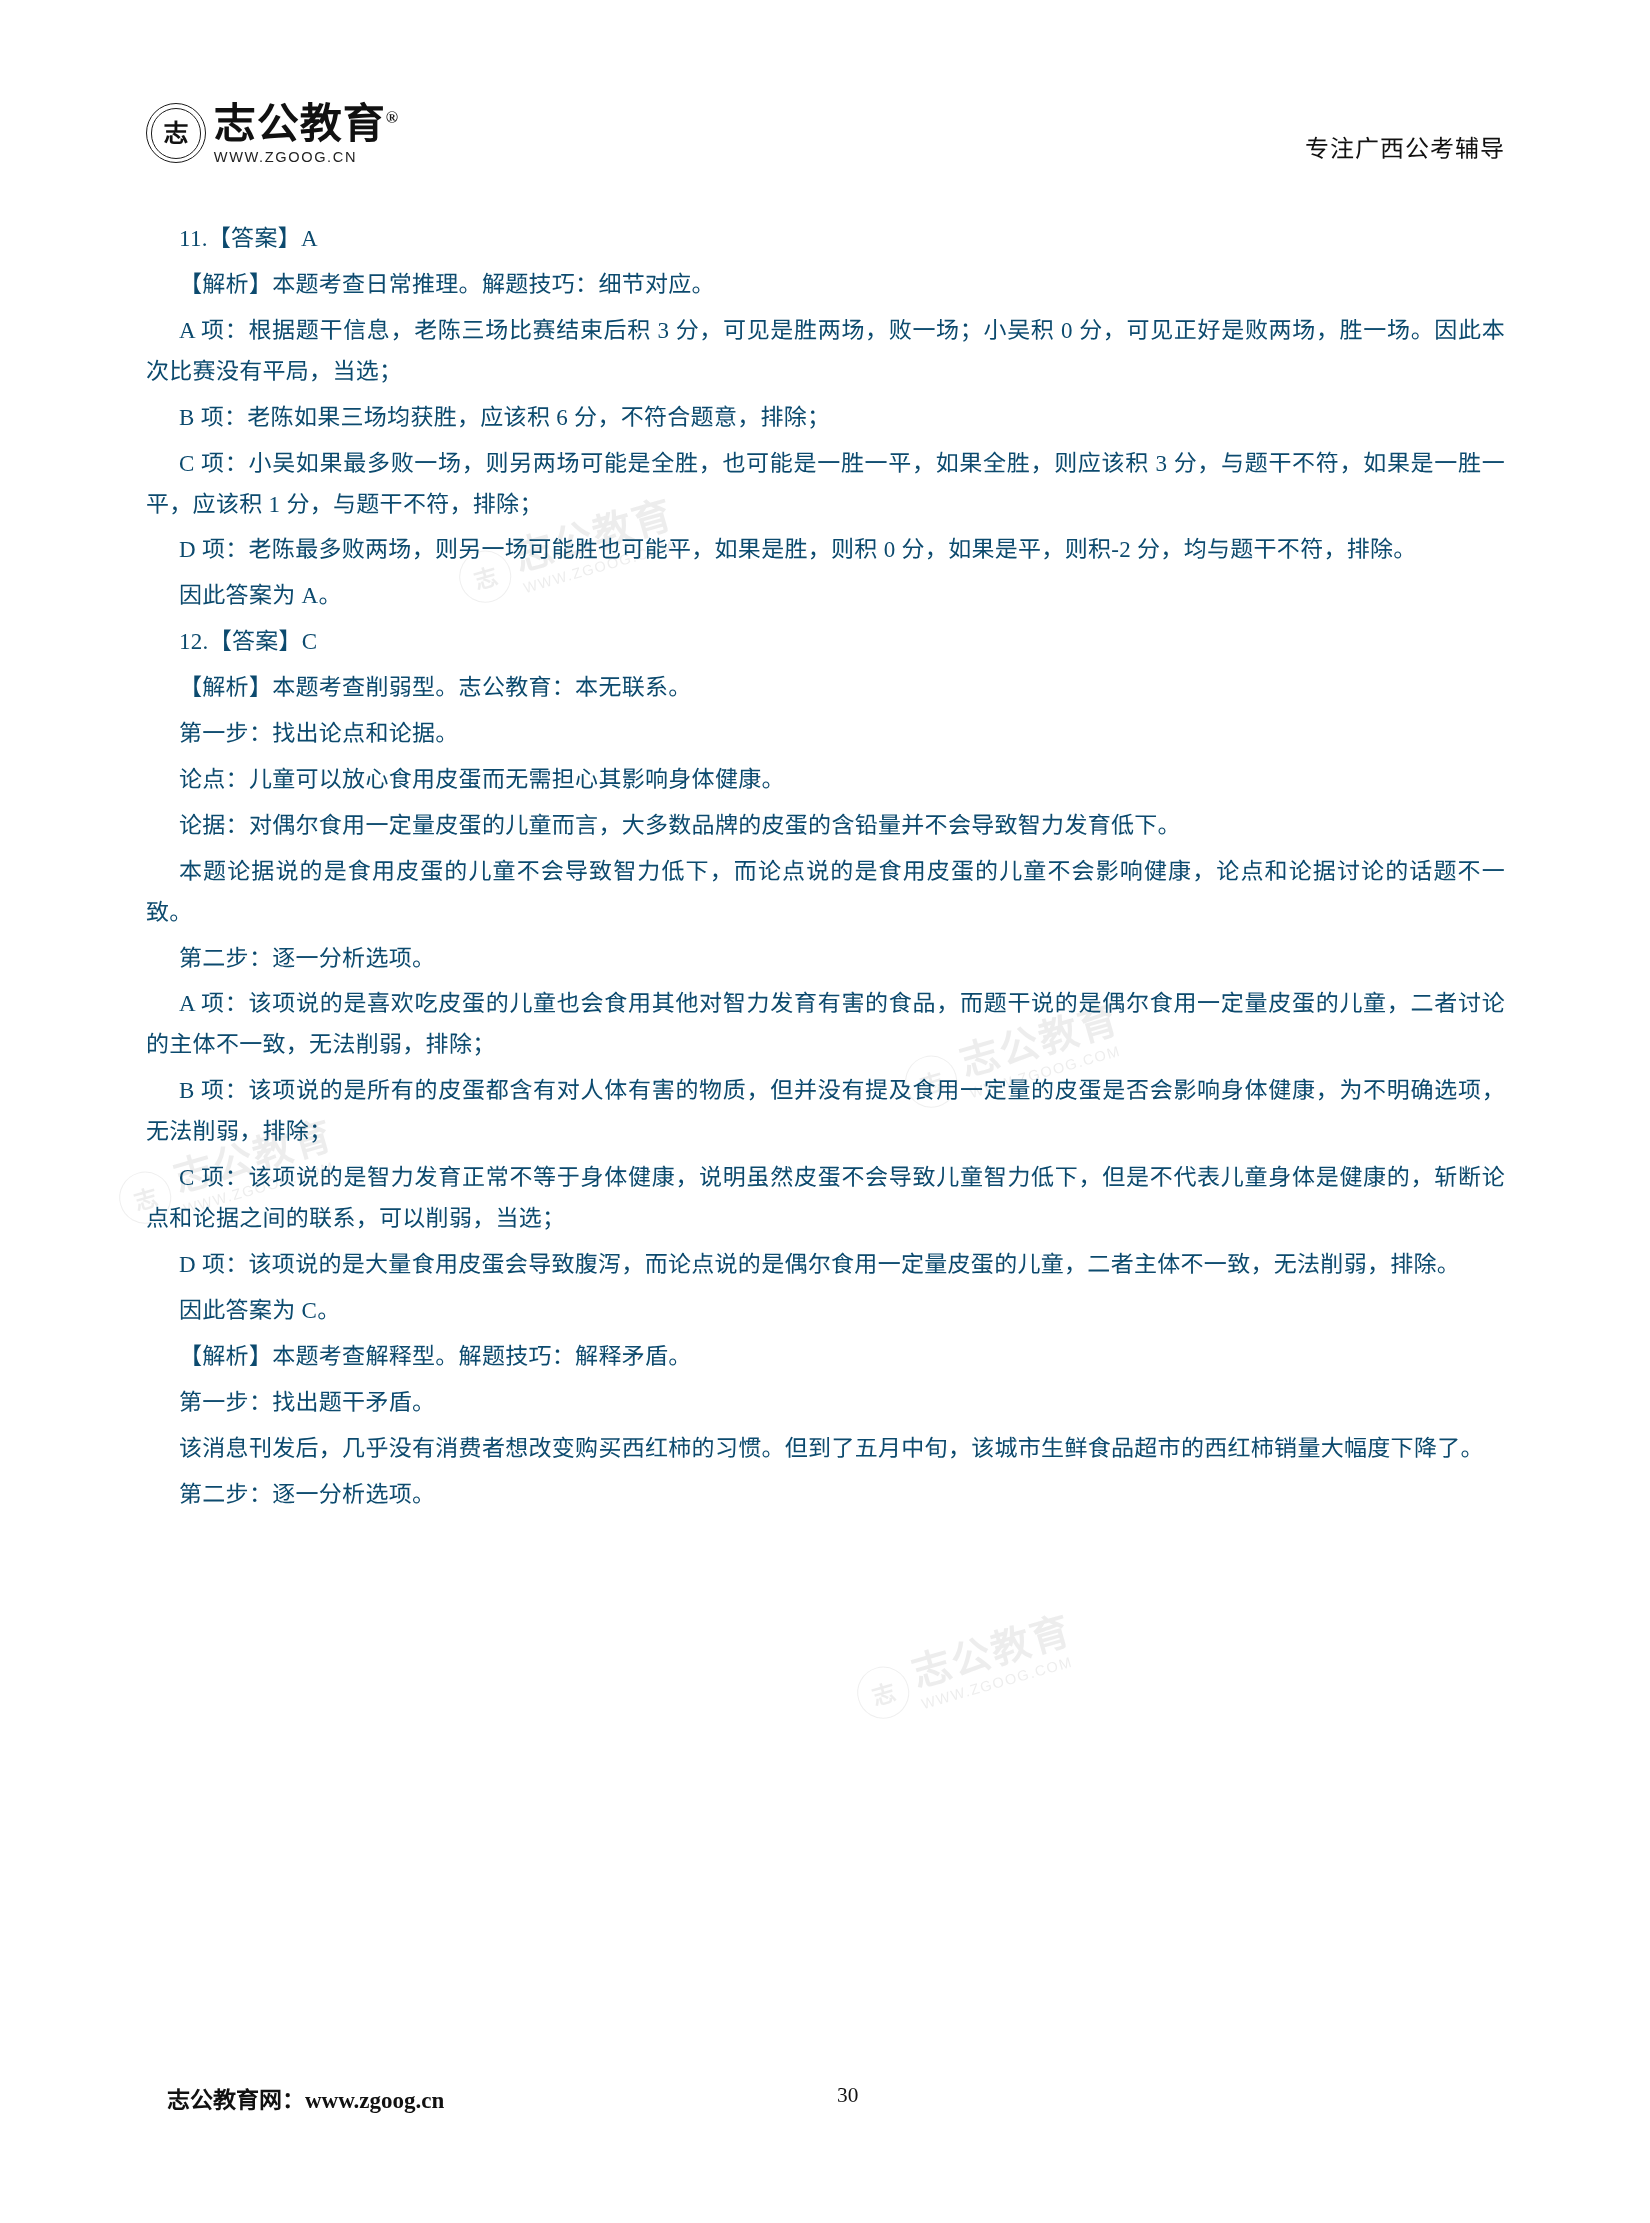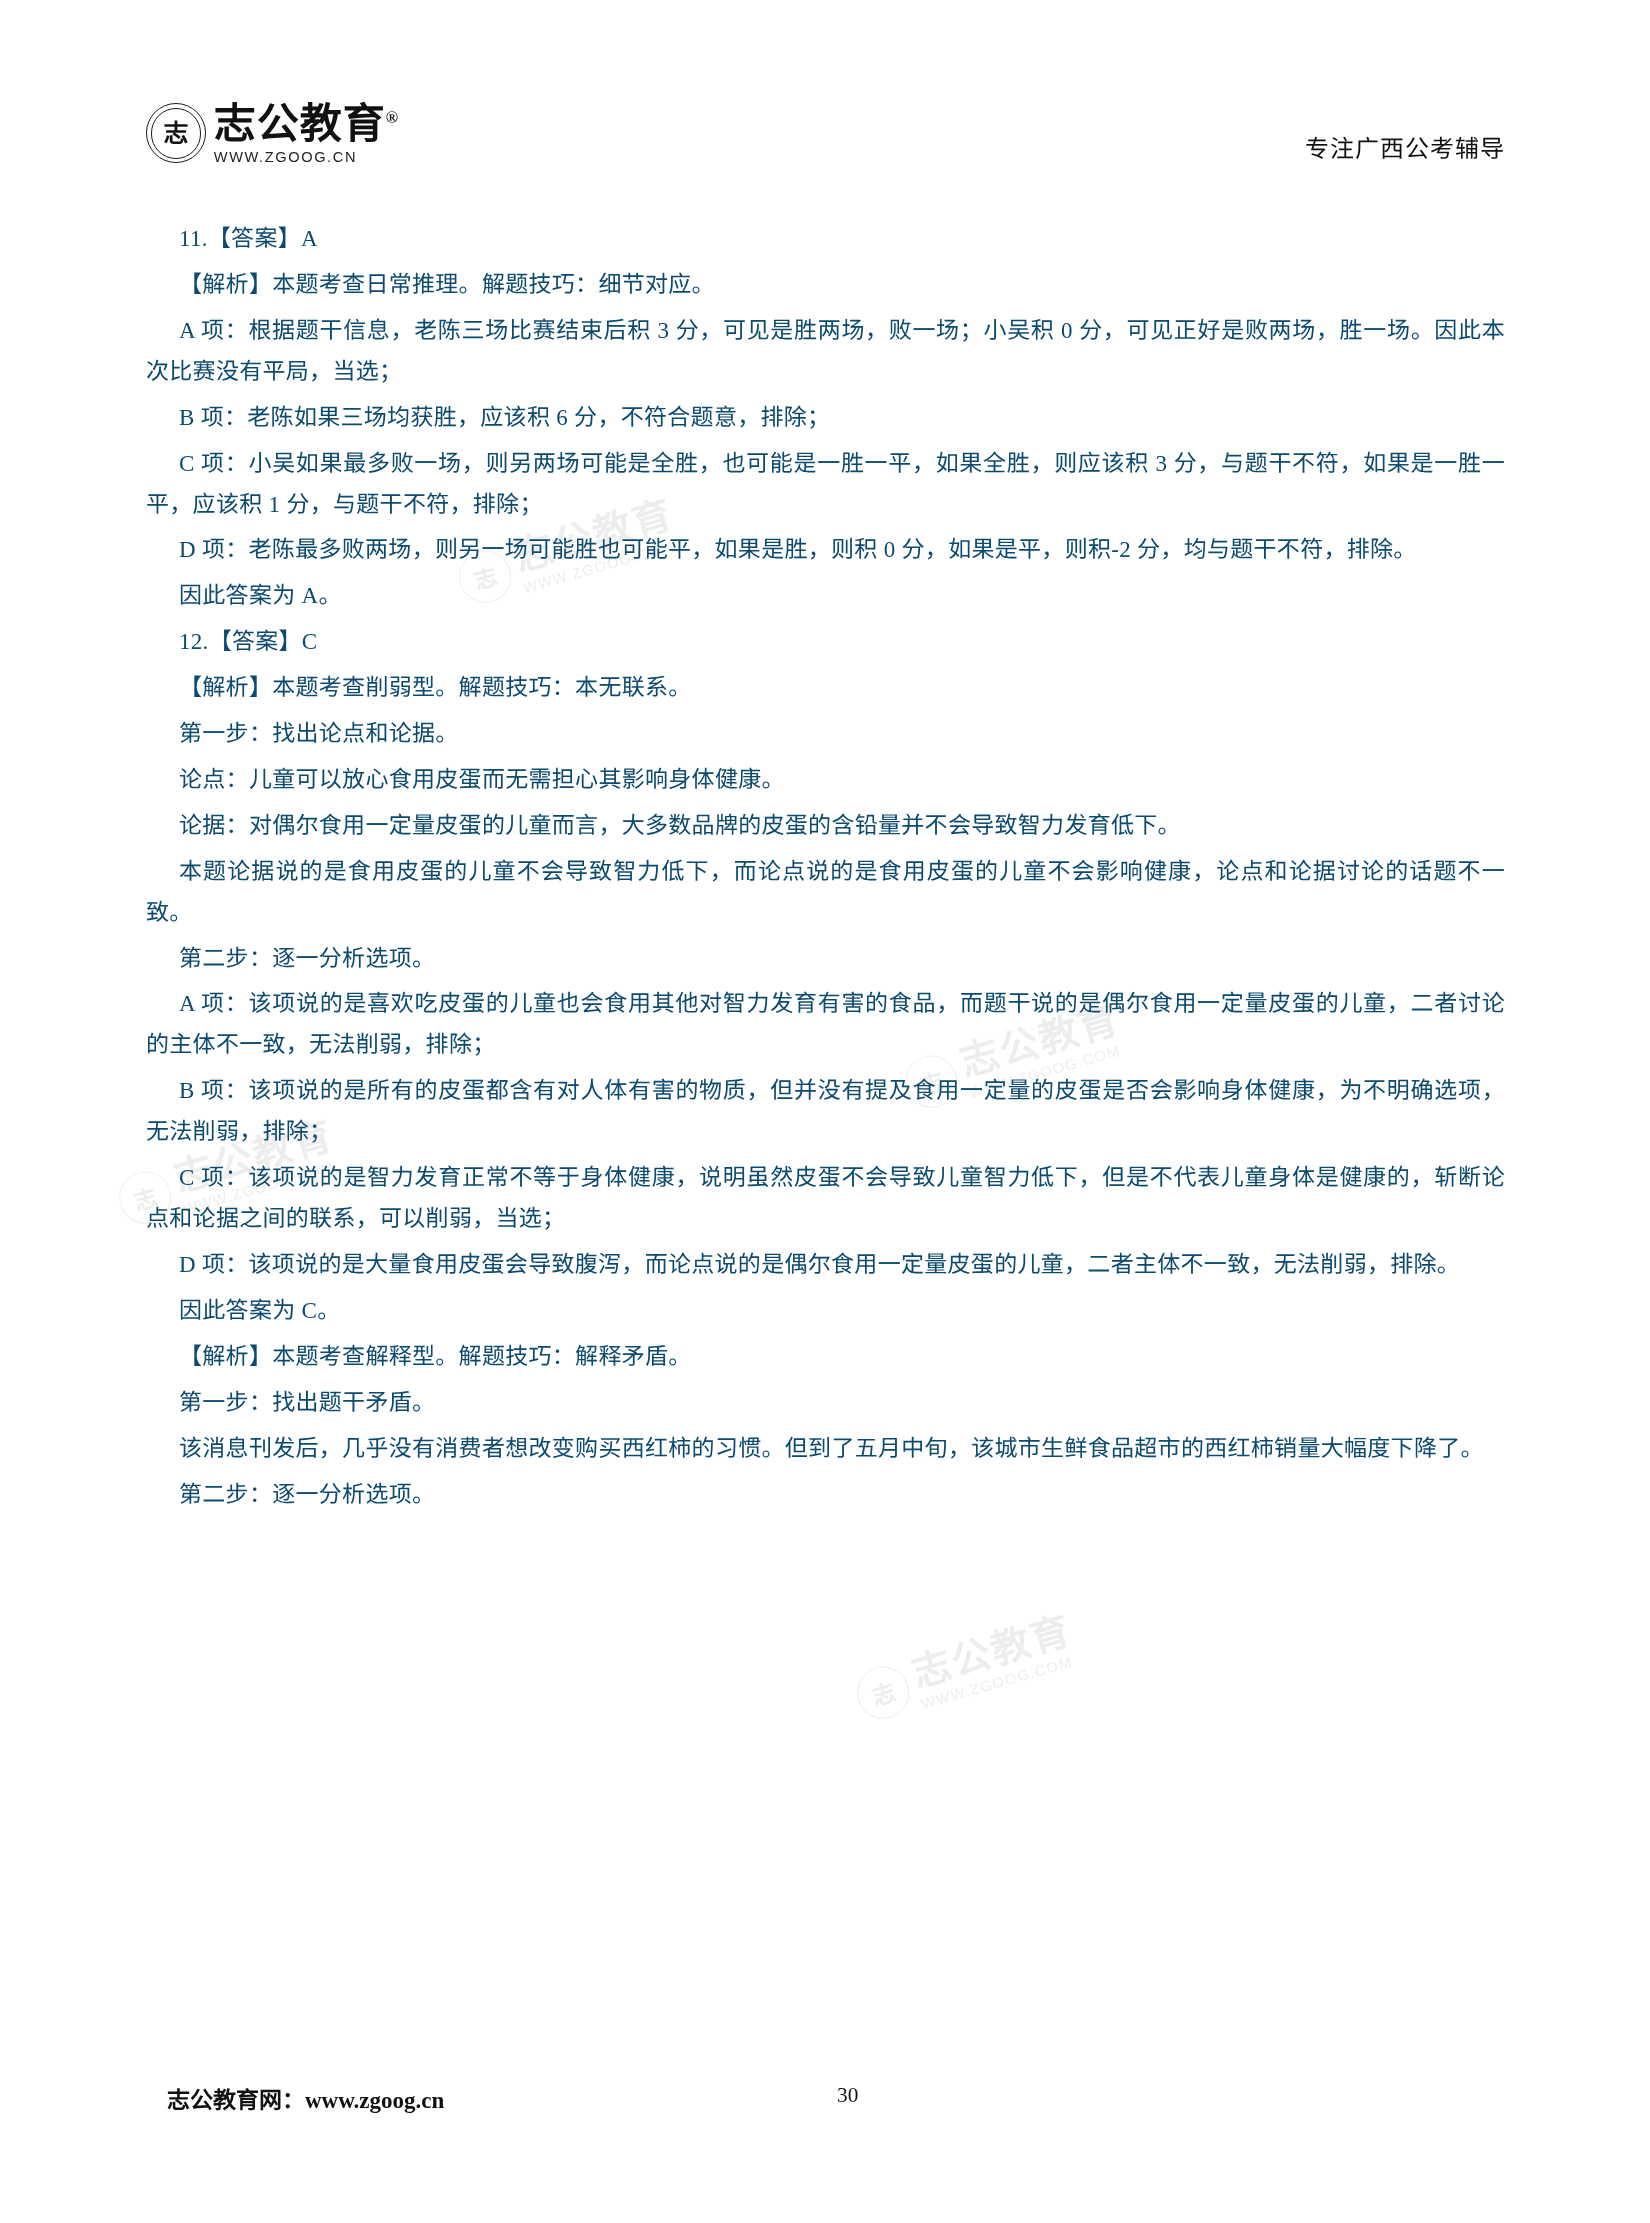--- a/index.html
+++ b/index.html
@@ -249,21 +249,21 @@
 
   <div class="content" id="content-body">
       <p class="para indent">11.【答案】A</p>
       <p class="para indent">【解析】本题考查日常推理。解题技巧：细节对应。</p>
       <p class="para indent">A 项：根据题干信息，老陈三场比赛结束后积 3 分，可见是胜两场，败一场；小吴积 0 分，可见正好是败两场，胜一场。因此本次比赛没有平局，当选；</p>
       <p class="para indent">B 项：老陈如果三场均获胜，应该积 6 分，不符合题意，排除；</p>
       <p class="para indent">C 项：小吴如果最多败一场，则另两场可能是全胜，也可能是一胜一平，如果全胜，则应该积 3 分，与题干不符，如果是一胜一平，应该积 1 分，与题干不符，排除；</p>
       <p class="para indent">D 项：老陈最多败两场，则另一场可能胜也可能平，如果是胜，则积 0 分，如果是平，则积-2 分，均与题干不符，排除。</p>
       <p class="para indent">因此答案为 A。</p>
       <p class="para indent">12.【答案】C</p>
-      <p class="para indent">【解析】本题考查削弱型。解题技巧：本无联系。</p>
+      <p class="para indent">【解析】本题考查削弱型。志公教育：本无联系。</p>
       <p class="para indent">第一步：找出论点和论据。</p>
       <p class="para indent">论点：儿童可以放心食用皮蛋而无需担心其影响身体健康。</p>
       <p class="para indent">论据：对偶尔食用一定量皮蛋的儿童而言，大多数品牌的皮蛋的含铅量并不会导致智力发育低下。</p>
       <p class="para indent">本题论据说的是食用皮蛋的儿童不会导致智力低下，而论点说的是食用皮蛋的儿童不会影响健康，论点和论据讨论的话题不一致。</p>
       <p class="para indent">第二步：逐一分析选项。</p>
       <p class="para indent">A 项：该项说的是喜欢吃皮蛋的儿童也会食用其他对智力发育有害的食品，而题干说的是偶尔食用一定量皮蛋的儿童，二者讨论的主体不一致，无法削弱，排除；</p>
       <p class="para indent">B 项：该项说的是所有的皮蛋都含有对人体有害的物质，但并没有提及食用一定量的皮蛋是否会影响身体健康，为不明确选项，无法削弱，排除；</p>
       <p class="para indent">C 项：该项说的是智力发育正常不等于身体健康，说明虽然皮蛋不会导致儿童智力低下，但是不代表儿童身体是健康的，斩断论点和论据之间的联系，可以削弱，当选；</p>
       <p class="para indent">D 项：该项说的是大量食用皮蛋会导致腹泻，而论点说的是偶尔食用一定量皮蛋的儿童，二者主体不一致，无法削弱，排除。</p>
       <p class="para indent">因此答案为 C。</p>

